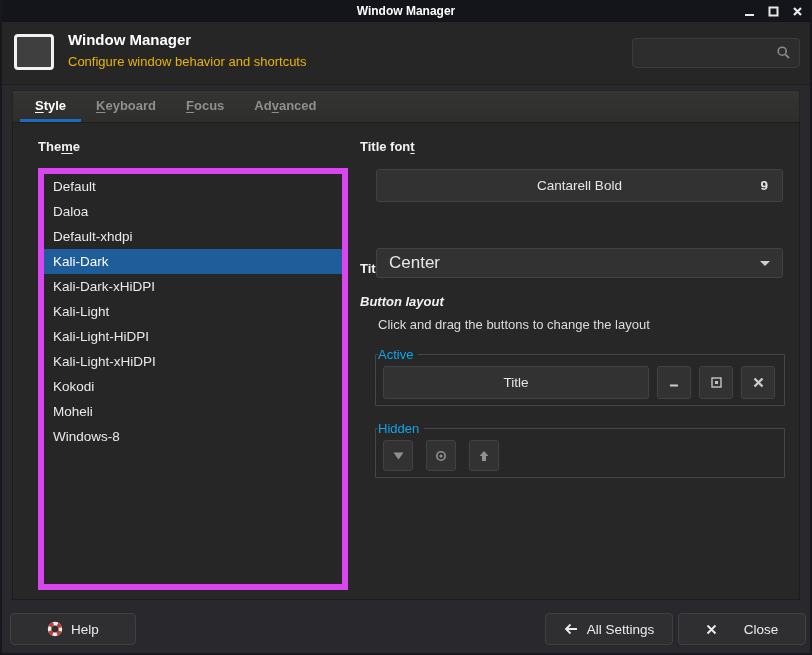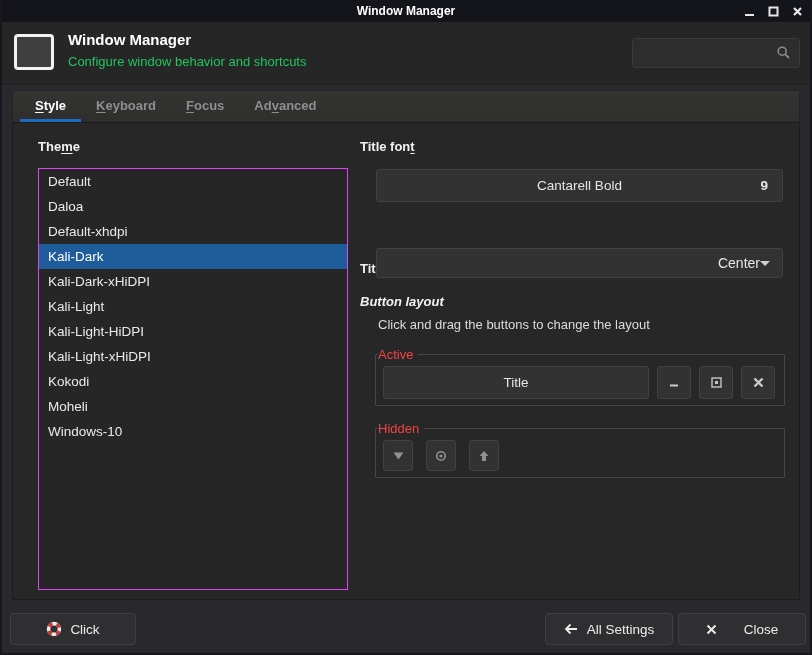--- a/index.html
+++ b/index.html
@@ -13,56 +13,56 @@
   .titlebar{position:absolute;left:-2px;right:-2px;top:0;height:22px;background:#14141b;}
   .titlebar .wm-title{position:absolute;left:0;right:0;top:0;line-height:22px;text-align:center;
     font-size:12px;font-weight:bold;color:#ffffff;}
   .tb-btns{position:absolute;right:8px;top:0;height:22px;display:flex;align-items:center;gap:11px;}
   .tb-btn{width:13px;height:13px;display:flex;align-items:center;justify-content:center;cursor:default;}
   
   .header{position:absolute;left:-2px;right:-2px;top:22px;height:62px;background:#262626;border-bottom:1px solid #1e1e1e;}
   .app-icon{position:absolute;left:14px;top:12px;width:34px;height:30px;background:#3f3f3f;
     border:3px solid #f2f2f2;border-radius:4px;}
   .hdr-title{position:absolute;left:68px;top:9px;font-size:15px;font-weight:bold;color:#ffffff;}
-  .hdr-sub{position:absolute;left:68px;top:32px;font-size:13px;color:#22c55e;}
+  .hdr-sub{position:absolute;left:68px;top:32px;font-size:13px;color:#eab308;}
   .search{position:absolute;right:12px;top:16px;width:166px;height:28px;background:#2d2d2d;
     border:1px solid #3b3b3b;border-radius:4px;}
   .search input{position:absolute;left:6px;top:0;width:130px;height:26px;background:transparent;border:none;
     outline:none;color:#eaeaea;font-size:13px;font-family:inherit;}
   .search .mag{position:absolute;right:8px;top:6px;}
   
   .tabstrip{position:absolute;left:10px;right:10px;top:90px;height:32px;
     background:linear-gradient(#343433,#2e2e2d);border:1px solid #242424;border-bottom:none;
     display:flex;align-items:stretch;padding-left:7px;box-sizing:border-box;}
   .tab{padding:0 15px;display:flex;align-items:center;font-size:13px;font-weight:bold;color:#8f8f8f;
     border-bottom:3px solid transparent;box-sizing:border-box;cursor:default;}
   .tab.active{color:#ffffff;border-bottom-color:var(--accent,#1d6ac1);}
   .tab u,.mn u{text-decoration:underline;text-underline-offset:2px;}
   .page{position:absolute;left:10px;right:10px;top:122px;height:478px;background:#272727;
     border:1px solid #1c1c1c;box-sizing:border-box;}
   
   .sec-label{position:absolute;font-size:13px;font-weight:bold;color:#f1f1f1;}
   .listbox{position:absolute;left:25px;top:45px;width:310px;height:422px;background:#262626;
-    border:1px solid #d946ef;box-sizing:border-box;overflow:hidden;}
+    border:6px solid #d946ef;box-sizing:border-box;overflow:hidden;}
   .list-row{height:25px;line-height:25px;padding-left:9px;font-size:13.5px;color:#eaeaea;cursor:default;}
   .list-row.selected{background:var(--selection,#1e5c9a);color:#ffffff;}
   
   .btn{background:#323232;border:1px solid #424242;border-radius:3px;color:#e6e6e6;
     font-size:13px;font-family:inherit;box-sizing:border-box;cursor:default;}
   .font-btn{position:absolute;left:363px;top:46px;width:407px;height:33px;display:flex;align-items:center;}
   .font-btn .fname{flex:1;text-align:center;font-size:13.5px;}
   .font-btn .fsize{position:absolute;right:14px;font-weight:bold;font-size:13.5px;}
   .combo{position:absolute;left:363px;top:125px;width:407px;height:30px;display:flex;align-items:center;}
-  .combo .cval{padding-left:12px;font-size:14px;flex:1;text-align:right;}
+  .combo .cval{padding-left:12px;font-size:17px;flex:1;}
   .caret{width:0;height:0;border-left:5px solid transparent;border-right:5px solid transparent;
     border-top:5px solid #cfcfcf;margin-right:12px;}
   .caption{position:absolute;font-size:13px;color:#dcdcdc;}
   fieldset.frame{position:absolute;left:362px;width:410px;margin:0;padding:0;
     border:1px solid #474747;border-radius:1px;box-sizing:border-box;}
-  fieldset.frame legend{font-size:13px;color:#ef4444;padding:0 5px 0 0;margin-left:2px;}
+  fieldset.frame legend{font-size:13px;color:#0ea5e9;padding:0 5px 0 0;margin-left:2px;}
   .frame-row{display:flex;align-items:center;padding:4px 7px 8px 7px;gap:8px;}
   .title-btn{width:266px;height:33px;display:flex;align-items:center;justify-content:center;font-size:13.5px;}
   .sq-btn{width:34px;height:33px;display:flex;align-items:center;justify-content:center;}
   .hid-btn{width:30px;height:31px;display:flex;align-items:center;justify-content:center;}
   .hid-row{display:flex;align-items:center;padding:4px 7px 8px 7px;gap:13px;}
   
   .action{position:absolute;left:0;right:0;top:600px;height:55px;}
   .act-btn{position:absolute;top:13px;height:32px;background:#2f2f31;border:1px solid #404042;
     border-radius:4px;display:flex;align-items:center;justify-content:center;gap:8px;
     font-size:13.5px;color:#ececec;box-sizing:border-box;cursor:default;}
@@ -126,21 +126,21 @@
         <div class="list-row">Default</div>
         <div class="list-row">Daloa</div>
         <div class="list-row">Default-xhdpi</div>
         <div class="list-row selected">Kali-Dark</div>
         <div class="list-row">Kali-Dark-xHiDPI</div>
         <div class="list-row">Kali-Light</div>
         <div class="list-row">Kali-Light-HiDPI</div>
         <div class="list-row">Kali-Light-xHiDPI</div>
         <div class="list-row">Kokodi</div>
         <div class="list-row">Moheli</div>
-        <div class="list-row">Windows-10</div>
+        <div class="list-row">Windows-8</div>
       </div>
 
     <span class="sec-label mn" style="left:347px;top:16px;">Title fon<u>t</u></span>
     <div class="btn font-btn">
       <span class="fname">Cantarell Bold</span>
       <span class="fsize">9</span>
     </div>
 
     <span class="sec-label mn" style="left:347px;top:94px;margin-top:44px;">Title <u>a</u>lignment</span>
     <div class="btn combo">
@@ -212,21 +212,21 @@
   </div>
 
   <div class="action">
     <div class="act-btn help-btn">
       <span>
         <svg width="16" height="16" viewBox="0 0 16 16">
           <circle cx="8" cy="8" r="5.4" fill="none" stroke="#ececec" stroke-width="3.6"></circle>
           <circle cx="8" cy="8" r="5.4" fill="none" stroke="#c43c35" stroke-width="3.6" stroke-dasharray="4.24 4.24" transform="rotate(22 8 8)"></circle>
         </svg>
       </span>
-      <span>Click</span>
+      <span>Help</span>
     </div>
     <div class="act-btn allset-btn">
       <span>
         <svg width="15" height="12" viewBox="0 0 15 12">
             <path d="M13 6 H2.5 M6.5 1.5 L2 6 L6.5 10.5" fill="none" stroke="#ececec" stroke-width="1.8"></path>
           </svg>
       </span>
       <span>All Settings</span>
     </div>
     <div class="act-btn close-btn">

